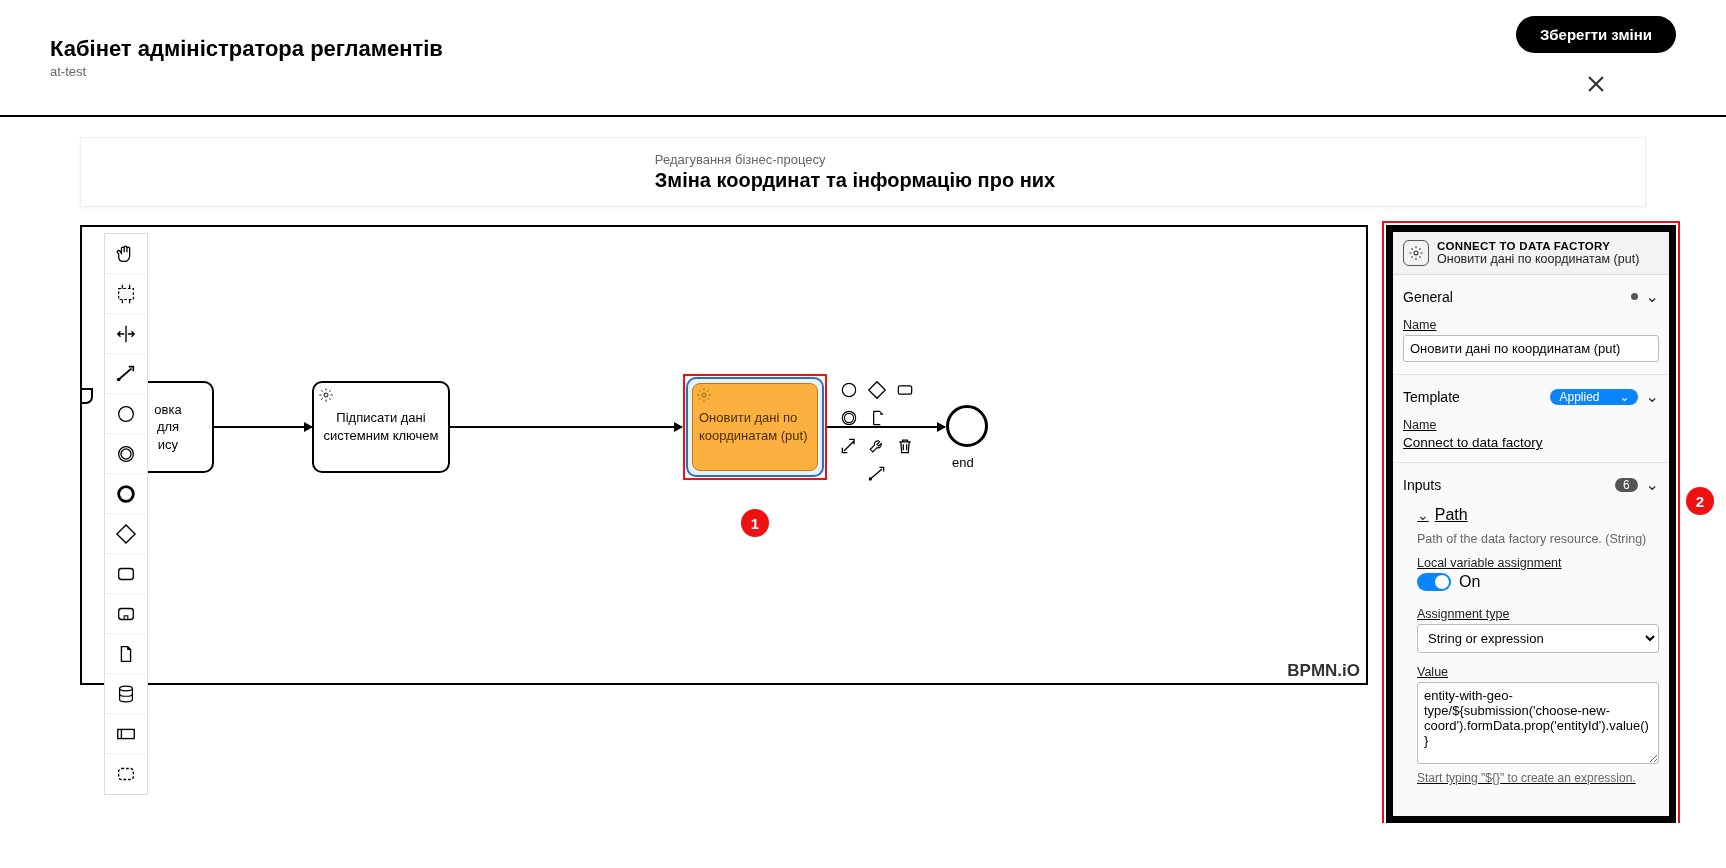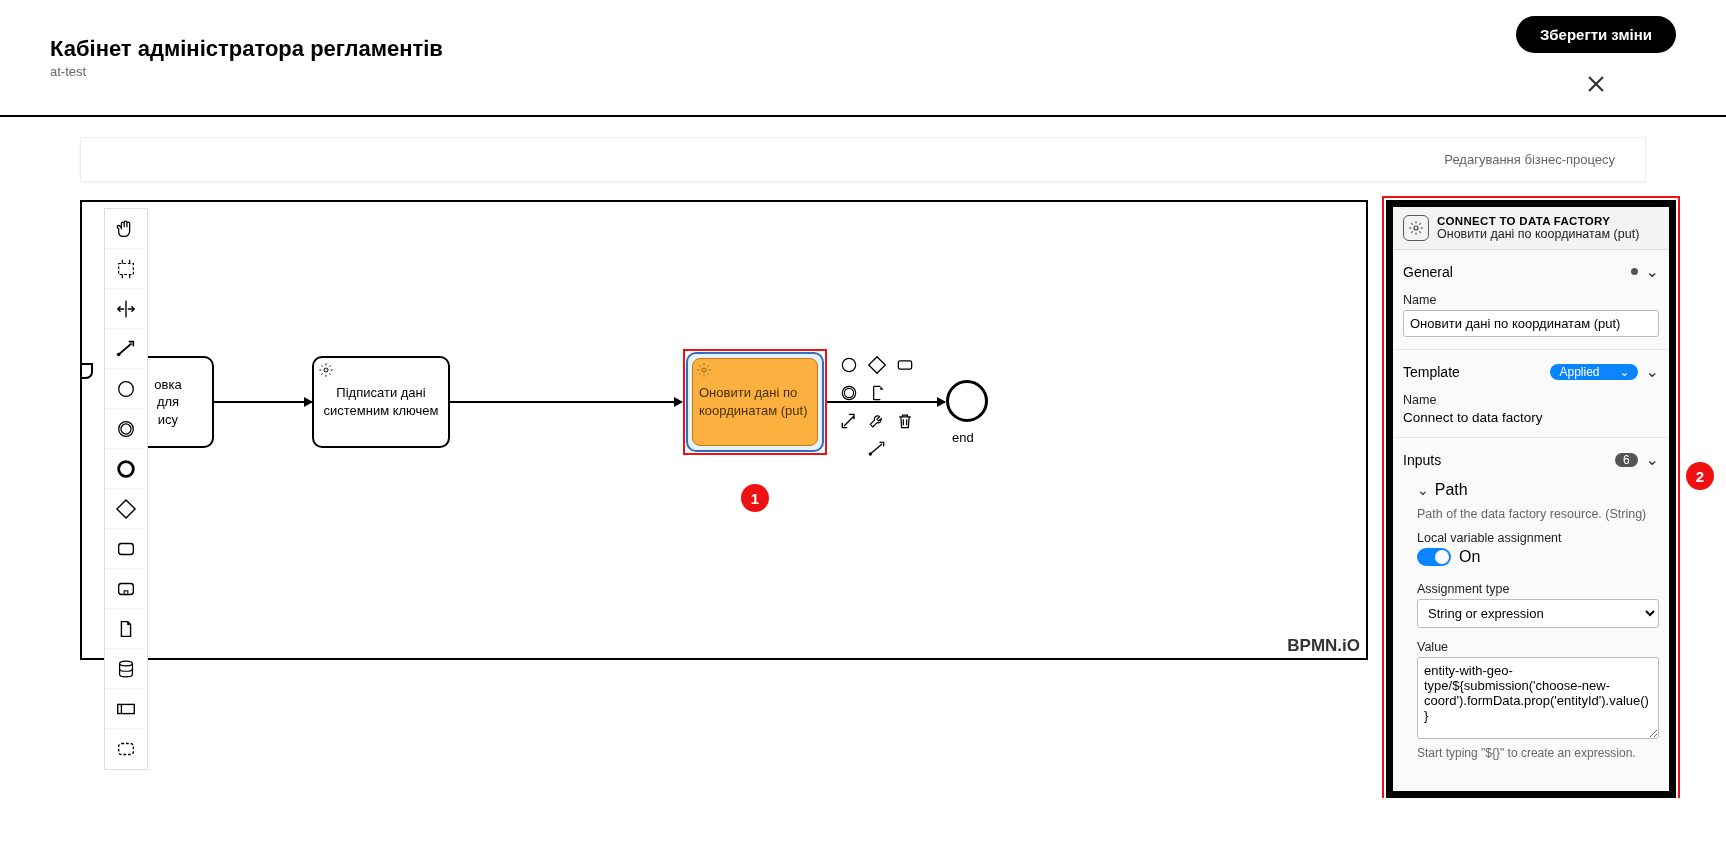--- a/index.html
+++ b/index.html
@@ -7,21 +7,21 @@
 
     
     .header { display: flex; justify-content: space-between; align-items: center; padding: 16px 50px 16px 50px; border-bottom: 2px solid #000; }
     .header-left h1 { font-size: 22px; font-weight: 700; }
     .header-left .subtitle { font-size: 13px; color: #666; margin-top: 2px; }
     .header-right { display: flex; align-items: center; gap: 20px; flex-direction: column; }
     .btn-save { background: #000; color: #fff; border: none; border-radius: 24px; padding: 10px 24px; font-size: 15px; font-weight: 600; cursor: pointer; }
     .close-icon { cursor: pointer; font-size: 22px; color: #333; }
 
     
-    .sub-header { display: flex; justify-content: flex-end; align-items: flex-end; padding: 14px 30px 14px 14px; margin: 20px 80px 0 80px; border: 1px solid #eee; box-shadow: 0 1px 3px rgba(0,0,0,.05); }
+    .sub-header { display: flex; justify-content: center; align-items: flex-end; padding: 14px 30px 14px 14px; margin: 20px 80px 0 80px; border: 1px solid #eee; box-shadow: 0 1px 3px rgba(0,0,0,.05); }
     .bc { font-size: 13px; color: #666; }
     .process-title { font-size: 20px; font-weight: 700; margin-top: 2px; }
     .tabs { display: flex; gap: 28px; align-items: center; }
     .tab { font-size: 18px; color: #888; cursor: pointer; padding-bottom: 4px; }
     .tab.active { color: #000; font-weight: 700; border-bottom: 3px solid #000; }
     .kebab { cursor: pointer; font-size: 20px; padding: 0 4px; }
 
     
     .main { display: flex; padding: 18px 50px 0 80px; gap: 0; position: relative; }
     .canvas-wrap { position: relative; flex: 1; }
@@ -78,21 +78,21 @@
     .props-body::-webkit-scrollbar { width: 14px; }
     .props-body::-webkit-scrollbar-thumb { background:#bbb; border: 3px solid #fafafa; border-radius: 8px; }
 
     .group-header { display:flex; justify-content:space-between; align-items:center; padding: 8px 10px; font-size: 14px; cursor:pointer; }
     .group-header .gh-right { display:flex; align-items:center; gap:8px; color:#444; }
     .dot { width:7px;height:7px;border-radius:50%;background:#555;}
     .chev { font-size: 16px; color:#333; }
     .badge { background:#555; color:#fff; border-radius: 10px; padding: 0 8px; font-size: 12px; min-width:18px; text-align:center;}
     .pill { background:#0a84ff; color:#fff; border-radius: 12px; padding: 1px 8px 1px 10px; font-size: 12px; display:inline-flex; align-items:center; gap:20px; }
 
-    .field { padding: 4px 10px 8px 10px; }
+    .field { padding: 4px 10px 8px 10px; text-decoration: underline; }
     .field label { display:block; font-size: 12.5px; color:#222; margin-bottom:3px; }
     .field input[type=text], .field select, .field textarea { width:100%; border:1px solid #bbb; border-radius:3px; padding:5px 6px; font-size:13px; font-family:inherit; background:#fff; }
     .field textarea { resize: vertical; min-height: 82px; }
     .field .hint { font-size: 12px; color:#666; margin-top:3px; }
     .field .static { font-size: 13.5px; color:#000; }
 
     .sub-item { padding-left: 24px; }
     .sub-item .row { display:flex; align-items:center; gap:6px;}
     .caret-down { font-size: 14px; color:#333;}
     .desc { font-size: 12.5px; color:#666; padding: 0 10px 6px 24px; }
@@ -116,20 +116,21 @@
       <svg width="18" height="18" viewBox="0 0 18 18">
           <path d="M2 2 L16 16 M16 2 L2 16" stroke="#333" stroke-width="2.2" fill="none"></path>
         </svg>
     </span>
   </div>
 </div>
 
 <div class="sub-header">
   <div>
     <div class="bc">Редагування бізнес-процесу</div>
+    <div class="process-title">Зміна координат та інформацію про них</div>
   </div>
 </div>
 
 <div class="main">
 
   <div class="canvas-wrap">
 
     <div class="palette">
       <div class="palette-item">
           <svg viewBox="0 0 24 24">

